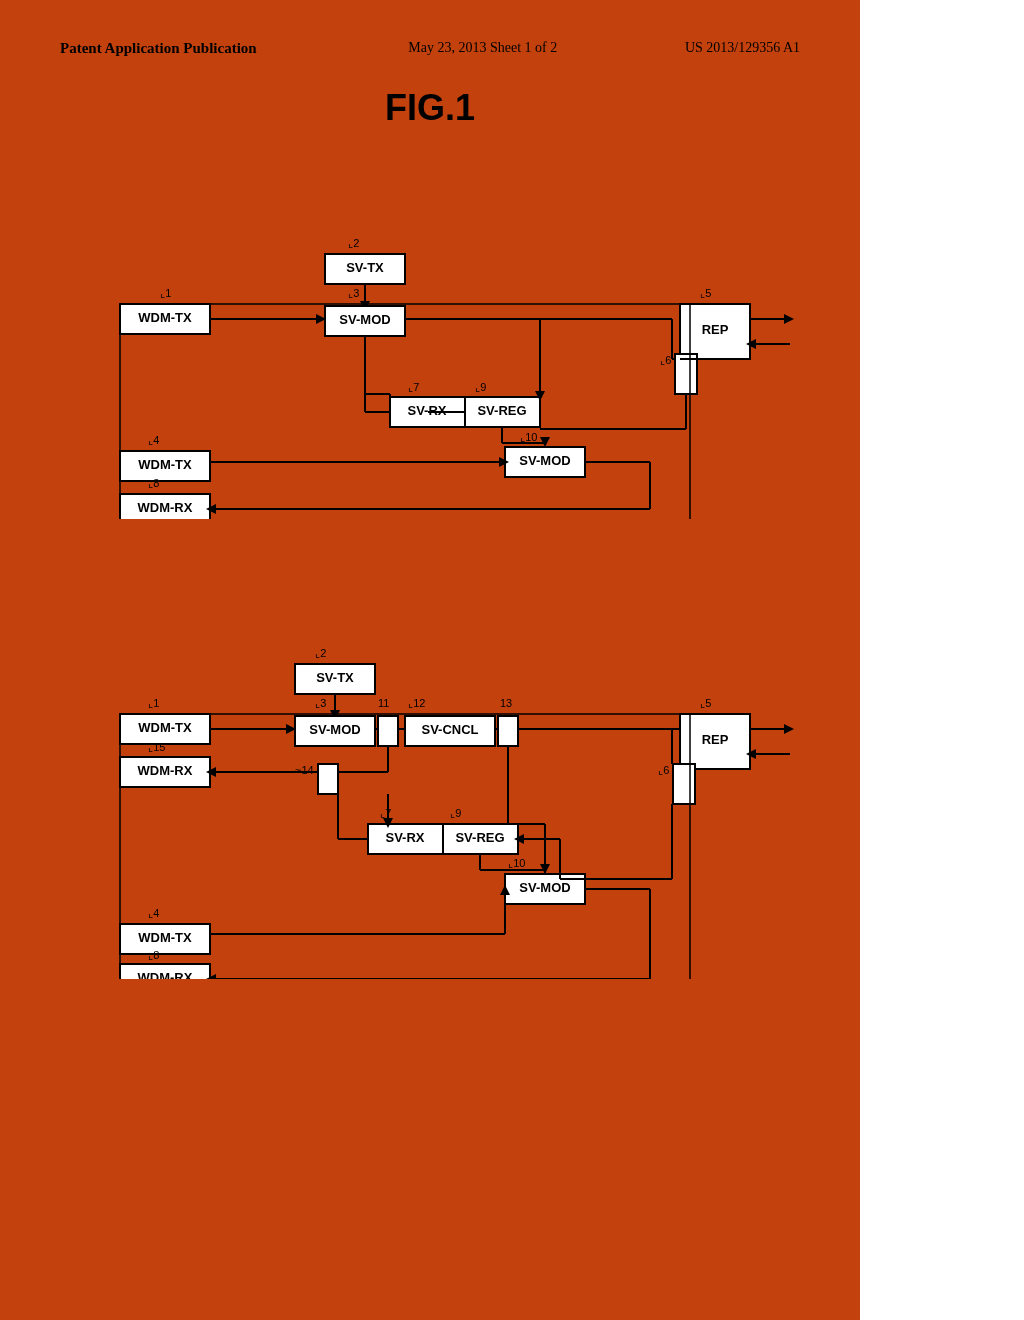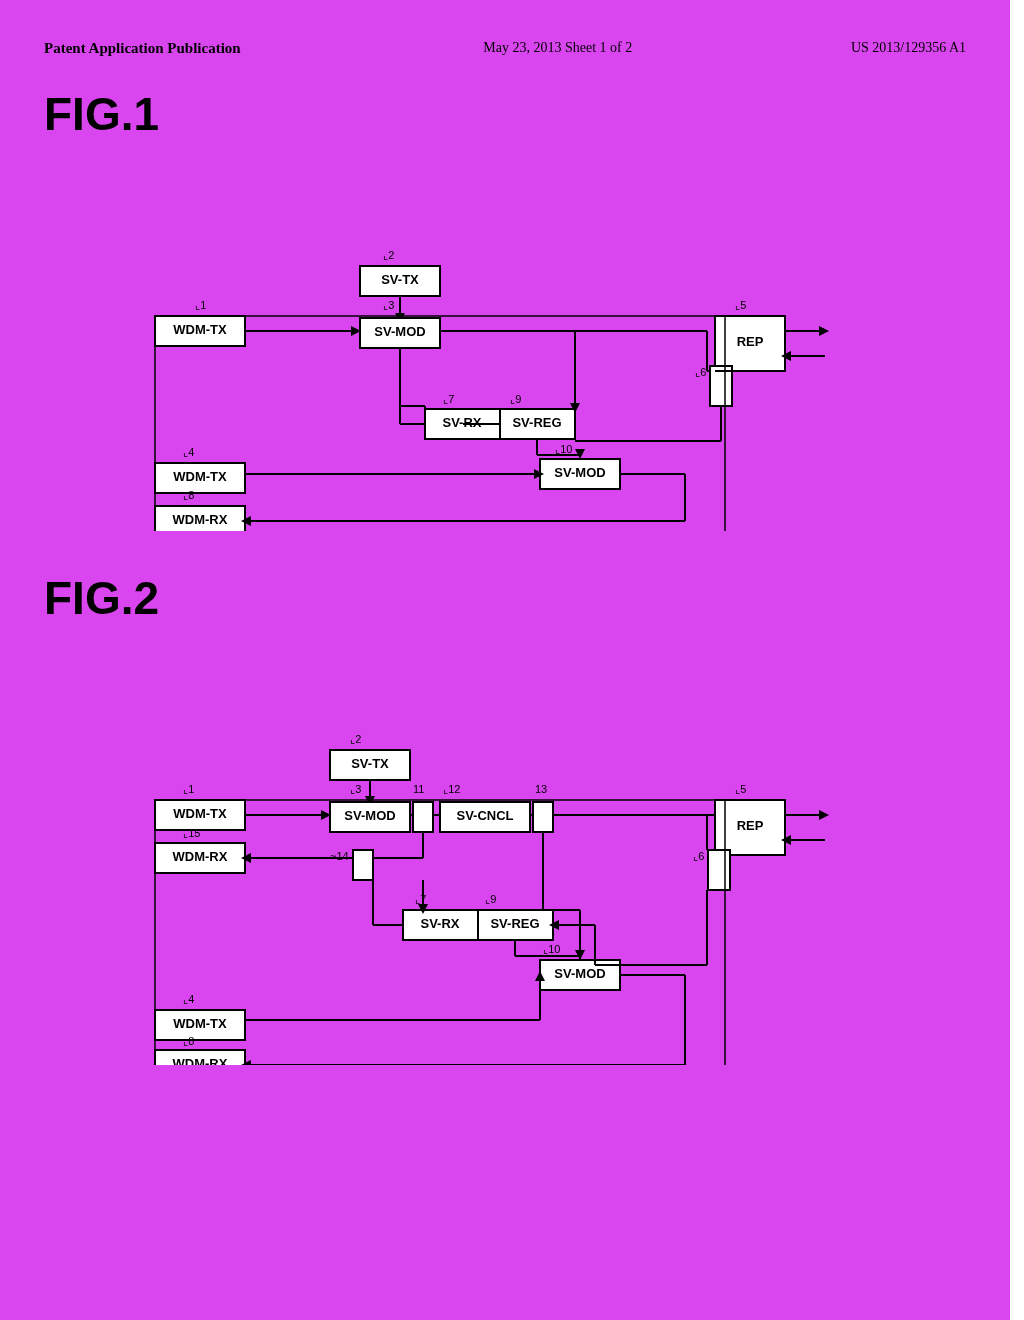--- a/index.html
+++ b/index.html
@@ -4,24 +4,24 @@
   <style>
     * { margin: 0; padding: 0; box-sizing: border-box; }
     body {
       background: #fff;
       font-family: 'Times New Roman', Times, serif;
       width: 1024px;
       min-height: 1320px;
       position: relative;
     }
     .page {
-      width: 1010px;
+      width: 860px;
       min-height: 1320px;
-      background: #d946ef;
-      padding: 40px 44px;
+      background: #c2410c;
+      padding: 40px 60px;
       position: relative;
     }
     .header {
       display: flex;
       justify-content: space-between;
       align-items: flex-start;
       margin-bottom: 30px;
       font-size: 14px;
     }
     .header-left {
@@ -31,21 +31,22 @@
     .header-center {
       text-align: center;
       font-size: 14px;
       margin-left: 24px;
     }
     .header-right {
       font-size: 14px;
       font-weight: normal;
     }
     .fig-title {
-      font-size: 46px;
+      text-align: center;
+      font-size: 36px;
       font-weight: bold;
       margin-bottom: 20px;
       font-family: Arial, sans-serif;
     }
     .diagram-container {
       position: relative;
       width: 100%;
       margin-bottom: 40px;
     }
     svg {
@@ -180,21 +181,20 @@
       <line x1="480" y1="170" x2="480" y2="248"></line>
       <polygon points="480,252 475,242 485,242" class="arrow-head"></polygon>
 
       <line x1="405" y1="263" x2="368" y2="263" stroke="black" stroke-width="2"></line>
 
       <line x1="480" y1="172" x2="480" y2="248"></line>
 
     </svg>
   </div>
 
-  <div class="fig-title">FIG.2</div>
 
   <div class="diagram-container">
     <svg width="820" height="420" viewBox="0 0 820 420">
 
       <text x="88" y="148" class="label-text">⌞1</text>
       <rect x="60" y="155" width="90" height="30" class="box"></rect>
       <text x="105" y="170" class="box-text">WDM-TX</text>
 
       <text x="255" y="98" class="label-text">⌞2</text>
       <rect x="235" y="105" width="80" height="30" class="box"></rect>

